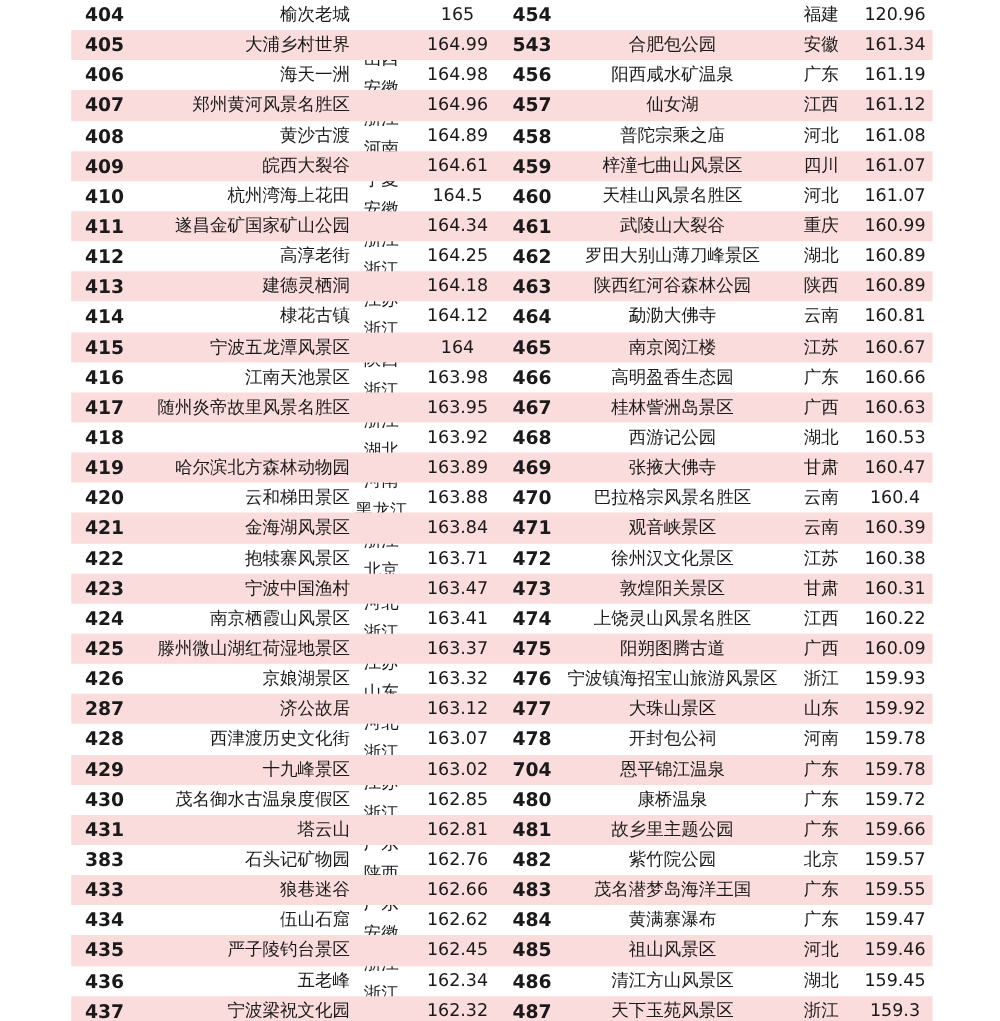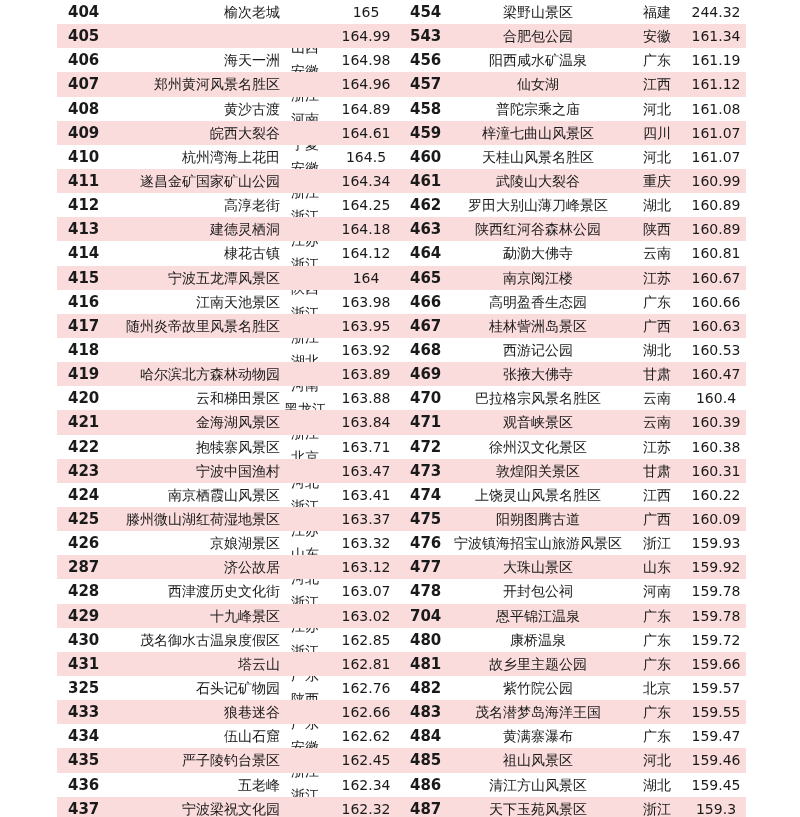--- a/index.html
+++ b/index.html
@@ -32,26 +32,26 @@
 </head>
 <body>
 
 <div class="table" id="ranking-table">
     <div class="row">
       <div class="cell l-rank rank">404</div>
       <div class="cell l-name">榆次老城</div>
       <div class="cell l-prov">山西</div>
       <div class="cell l-val">165</div>
       <div class="cell r-rank rank">454</div>
-      <div class="cell r-name">梁野山景区</div>
       <div class="cell r-prov">福建</div>
-      <div class="cell r-val">244.32</div>
+      <div class="cell r-val">120.96</div>
     </div>
     <div class="row pink">
       <div class="cell l-rank rank">405</div>
+      <div class="cell l-name">大浦乡村世界</div>
       <div class="cell l-prov">安徽</div>
       <div class="cell l-val">164.99</div>
       <div class="cell r-rank rank">543</div>
       <div class="cell r-name">合肥包公园</div>
       <div class="cell r-prov">安徽</div>
       <div class="cell r-val">161.34</div>
     </div>
     <div class="row">
       <div class="cell l-rank rank">406</div>
       <div class="cell l-name">海天一洲</div>
@@ -305,21 +305,21 @@
       <div class="cell l-rank rank">431</div>
       <div class="cell l-name">塔云山</div>
       <div class="cell l-prov">陕西</div>
       <div class="cell l-val">162.81</div>
       <div class="cell r-rank rank">481</div>
       <div class="cell r-name">故乡里主题公园</div>
       <div class="cell r-prov">广东</div>
       <div class="cell r-val">159.66</div>
     </div>
     <div class="row">
-      <div class="cell l-rank rank">325</div>
+      <div class="cell l-rank rank">383</div>
       <div class="cell l-name">石头记矿物园</div>
       <div class="cell l-prov">广东</div>
       <div class="cell l-val">162.76</div>
       <div class="cell r-rank rank">482</div>
       <div class="cell r-name">紫竹院公园</div>
       <div class="cell r-prov">北京</div>
       <div class="cell r-val">159.57</div>
     </div>
     <div class="row pink">
       <div class="cell l-rank rank">433</div>

